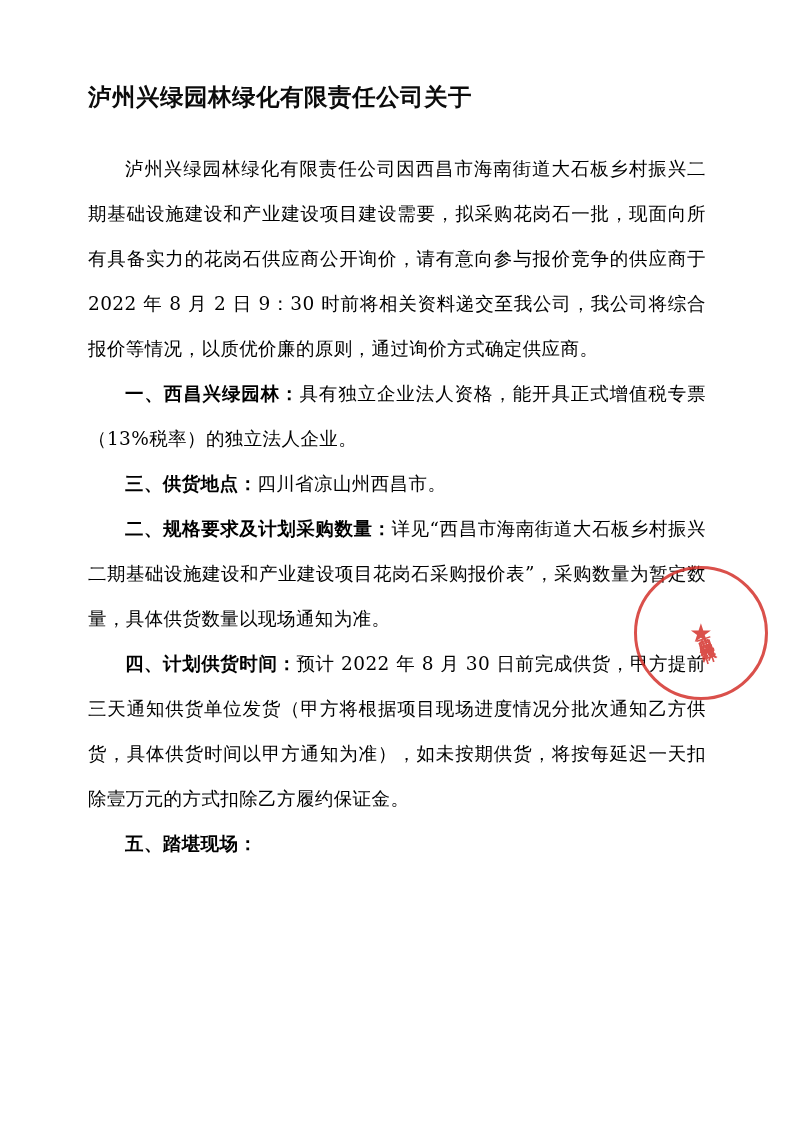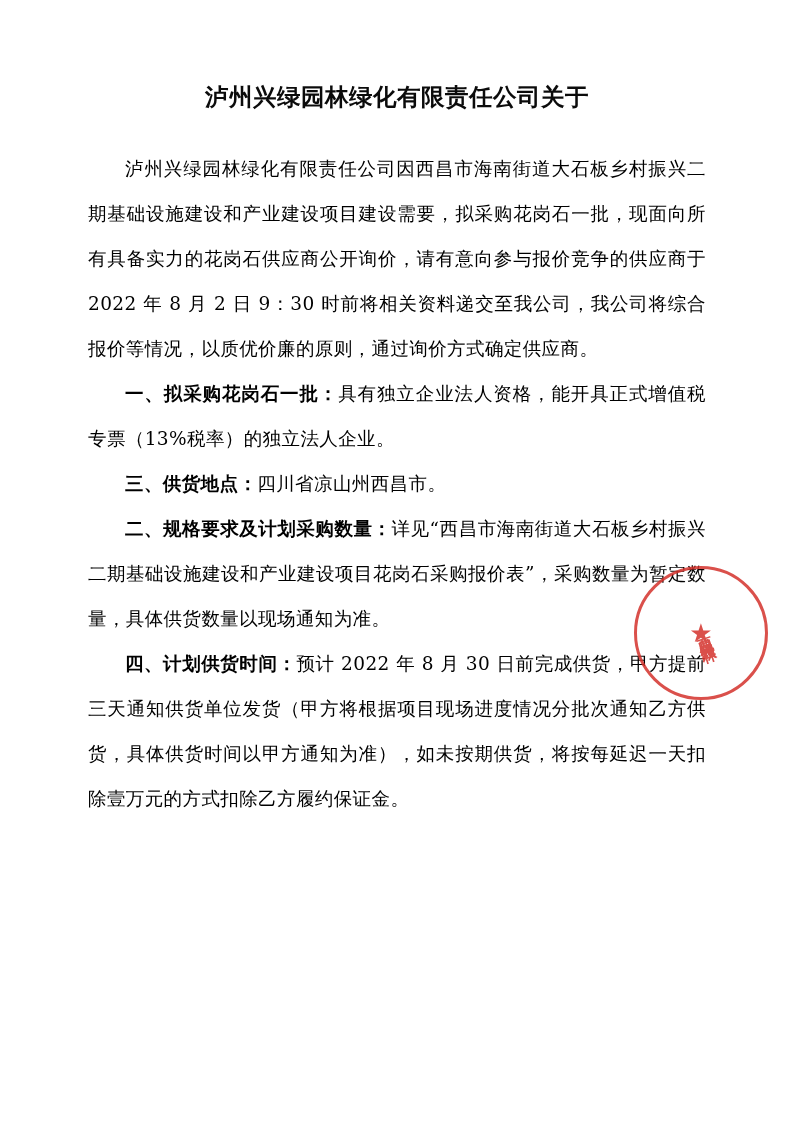--- a/index.html
+++ b/index.html
@@ -16,21 +16,20 @@
     overflow: hidden;
   }
   .page {
     position: relative;
     width: 794px;
     height: 1123px;
     box-sizing: border-box;
     padding: 78px 88px 40px 88px;
   }
   .doc-title {
-    text-align: center;
     font-size: 23.5px;
     font-weight: bold;
     line-height: 38px;
     letter-spacing: 0.5px;
     color: #0b0b0b;
     margin: 0 0 6px 0;
   }
   .doc-title .tline {
     display: block;
     white-space: nowrap;
@@ -97,24 +96,25 @@
 <body>
 
 <div class="page">
 
   <div class="doc-title">
     <span class="tline">泸州兴绿园林绿化有限责任公司关于</span>
   </div>
 
   <div class="body-block">
     <p class="para">泸州兴绿园林绿化有限责任公司因西昌市海南街道大石板乡村振兴二期基础设施建设和产业建设项目建设需要，拟采购花岗石一批，现面向所有具备实力的花岗石供应商公开询价，请有意向参与报价竞争的供应商于 2022 年 8 月 2 日 9：30 时前将相关资料递交至我公司，我公司将综合报价等情况，以质优价廉的原则，通过询价方式确定供应商。</p>
-    <p class="para"><b>一、拟采购花岗石一批：</b>具有独立企业法人资格，能开具正式增值税专票（13%税率）的独立法人企业。</p>
+    <p class="para"><b>一、西昌兴绿园林：</b>具有独立企业法人资格，能开具正式增值税专票（13%税率）的独立法人企业。</p>
     <p class="para"><b>三、供货地点：</b>四川省凉山州西昌市。</p>
     <p class="para"><b>二、规格要求及计划采购数量：</b>详见“西昌市海南街道大石板乡村振兴二期基础设施建设和产业建设项目花岗石采购报价表”，采购数量为暂定数量，具体供货数量以现场通知为准。</p>
     <p class="para"><b>四、计划供货时间：</b>预计 2022 年 8 月 30 日前完成供货，甲方提前三天通知供货单位发货（甲方将根据项目现场进度情况分批次通知乙方供货，具体供货时间以甲方通知为准），如未按期供货，将按每延迟一天扣除壹万元的方式扣除乙方履约保证金。</p>
+    <p class="para"><b>五、踏堪现场：</b></p>
   </div>
 
   <div class="seal">
     <div class="seal-text">西昌兴绿园林</div>
     <div class="seal-star">★</div>
   </div>
   <div class="seal-mask"></div>
 
 </div>
 

